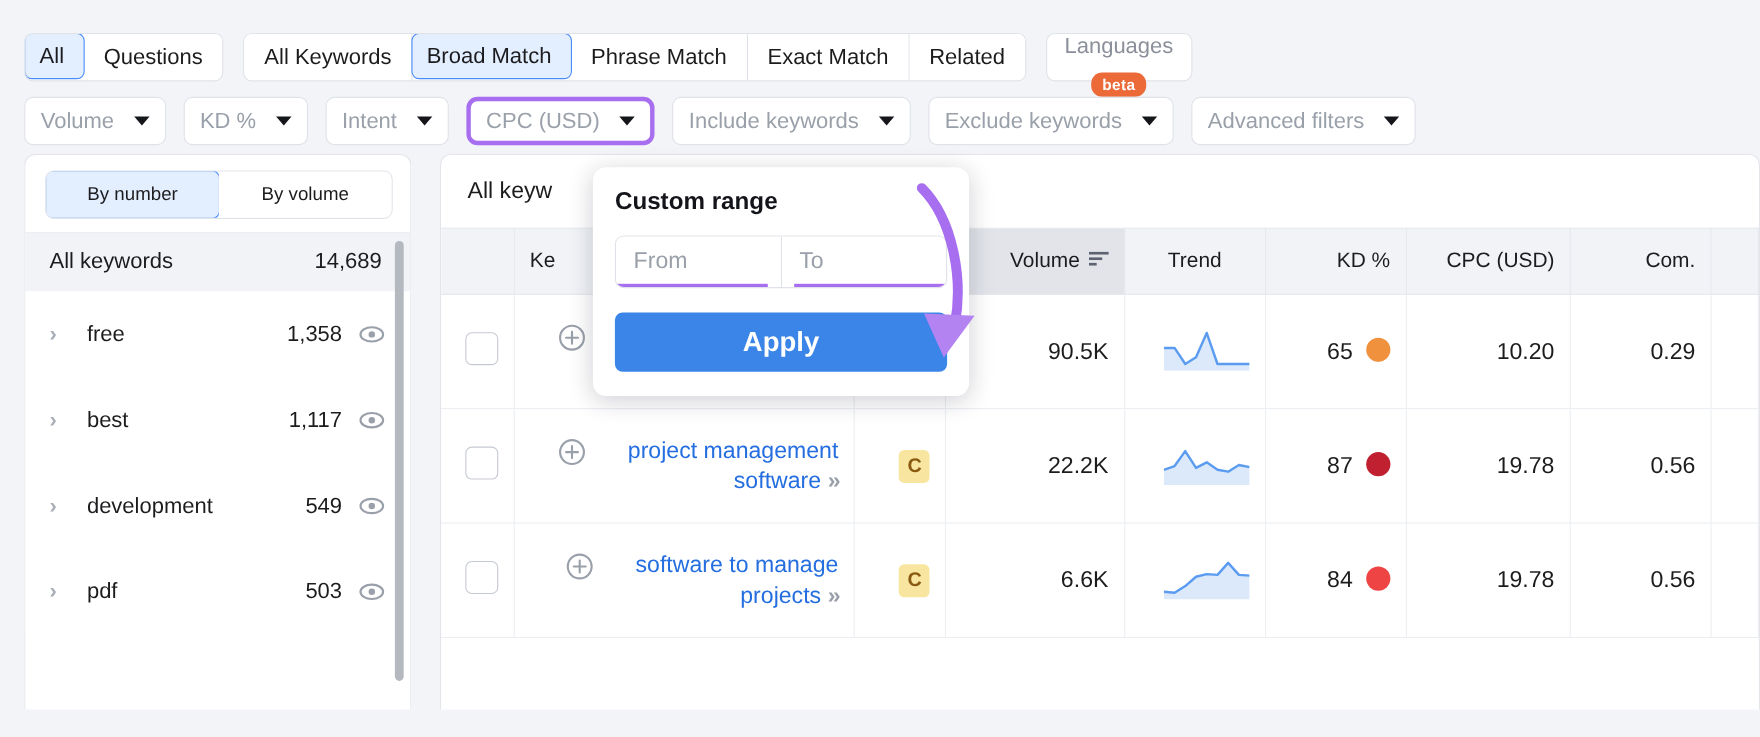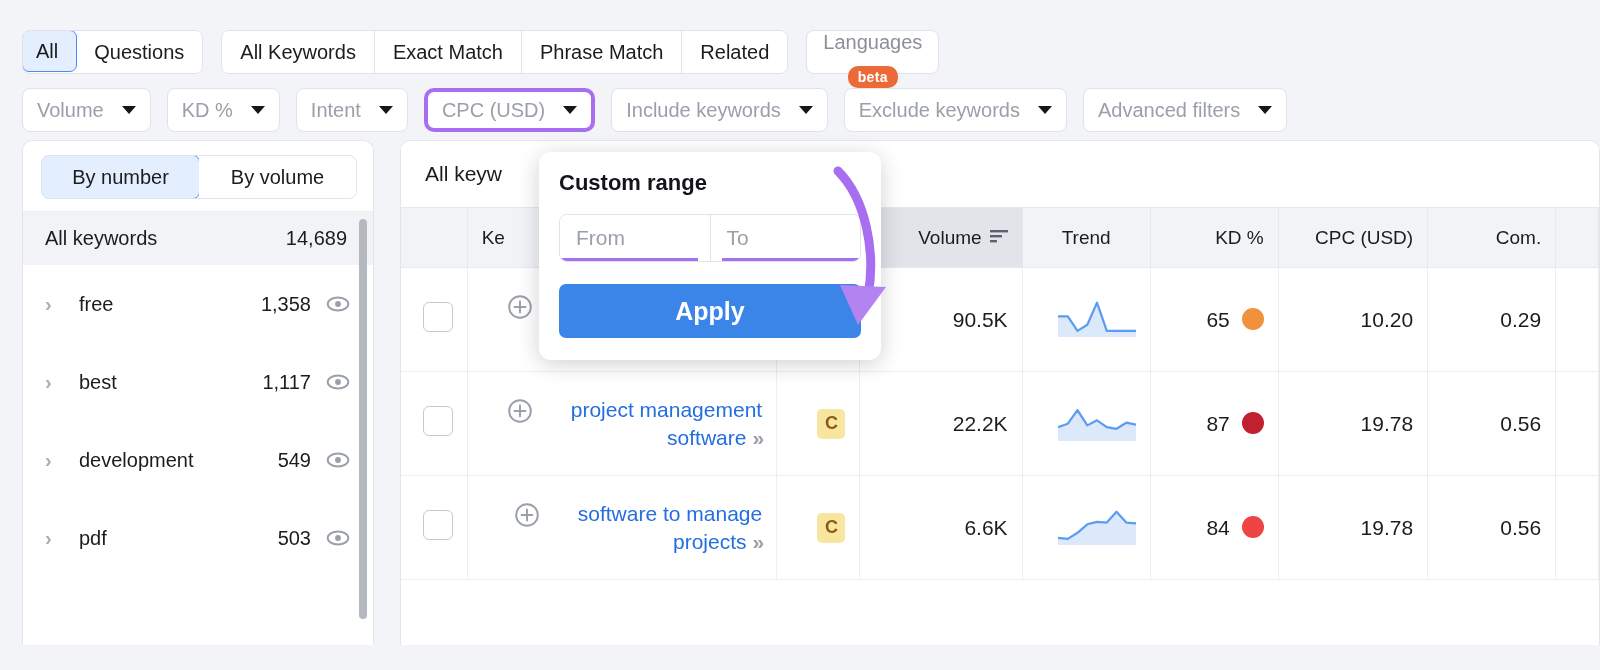--- a/index.html
+++ b/index.html
@@ -128,21 +128,21 @@
     display: flex;
     border: 1px solid #dfe2e8;
     border-radius: 8px;
     height: 44px;
     overflow: hidden;
     width: 316px;
   }
   .sb-tab {
     flex: 1;
     display: flex; align-items: center; justify-content: center;
-    font-size: 20px; color: #1c1c1e; background: #fff;
+    font-size: 17px; color: #1c1c1e; background: #fff;
     cursor: pointer;
   }
   .sb-tab.active {
     background: #e3eeff;
     border: 1.5px solid #4a8cf7;
     border-radius: 7px;
     margin: -1px;
   }
   .sb-allrow {
     display: flex; align-items: center; justify-content: space-between;
@@ -316,22 +316,23 @@
 </head>
 <body>
 
 <div class="topbar">
   <div class="seg" id="seg-left">
       <div class="seg-item active">All</div>
       <div class="seg-item">Questions</div>
     </div>
   <div class="seg" id="seg-main">
       <div class="seg-item">All Keywords</div>
+      <div class="seg-item active">Broad Match</div>
+      <div class="seg-item">Phrase Match</div>
       <div class="seg-item">Exact Match</div>
-      <div class="seg-item">Phrase Match</div>
       <div class="seg-item">Related</div>
     </div>
   <div class="pill">
     <span>Languages</span>
     <span class="beta">beta</span>
     <span class="caret"></span>
   </div>
 </div>
 
 <div class="filterbar" id="filterbar">

